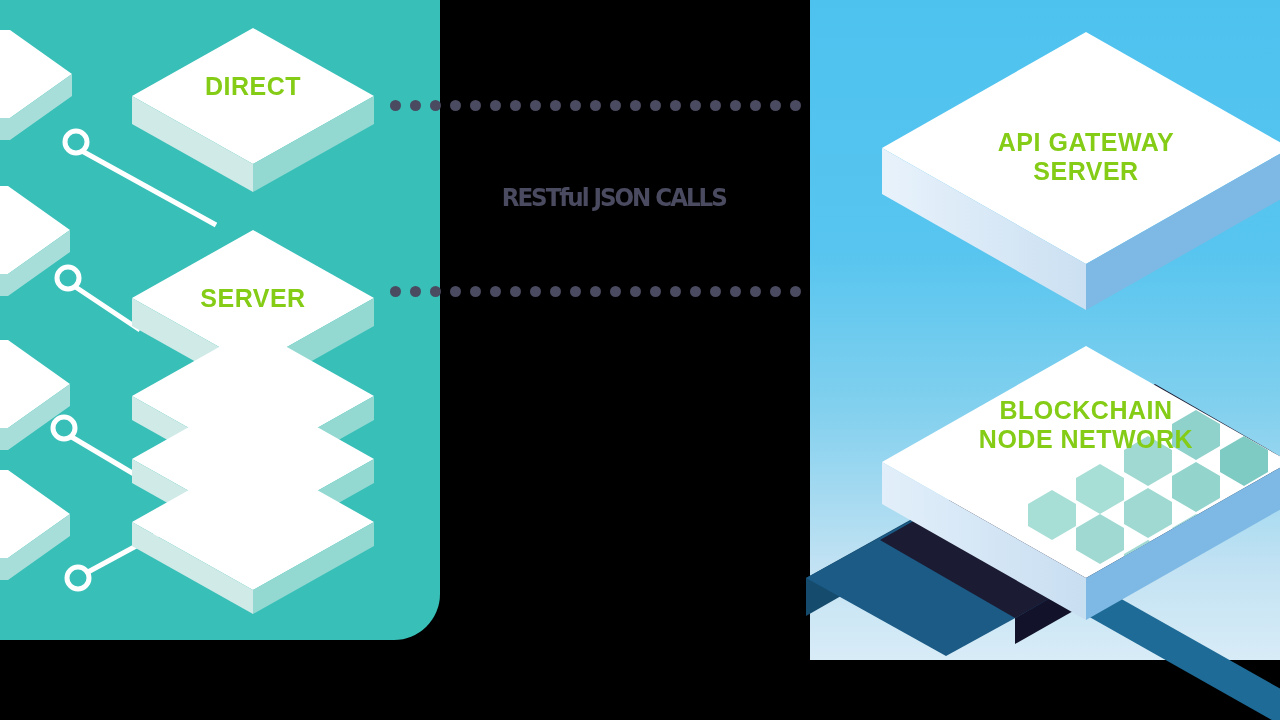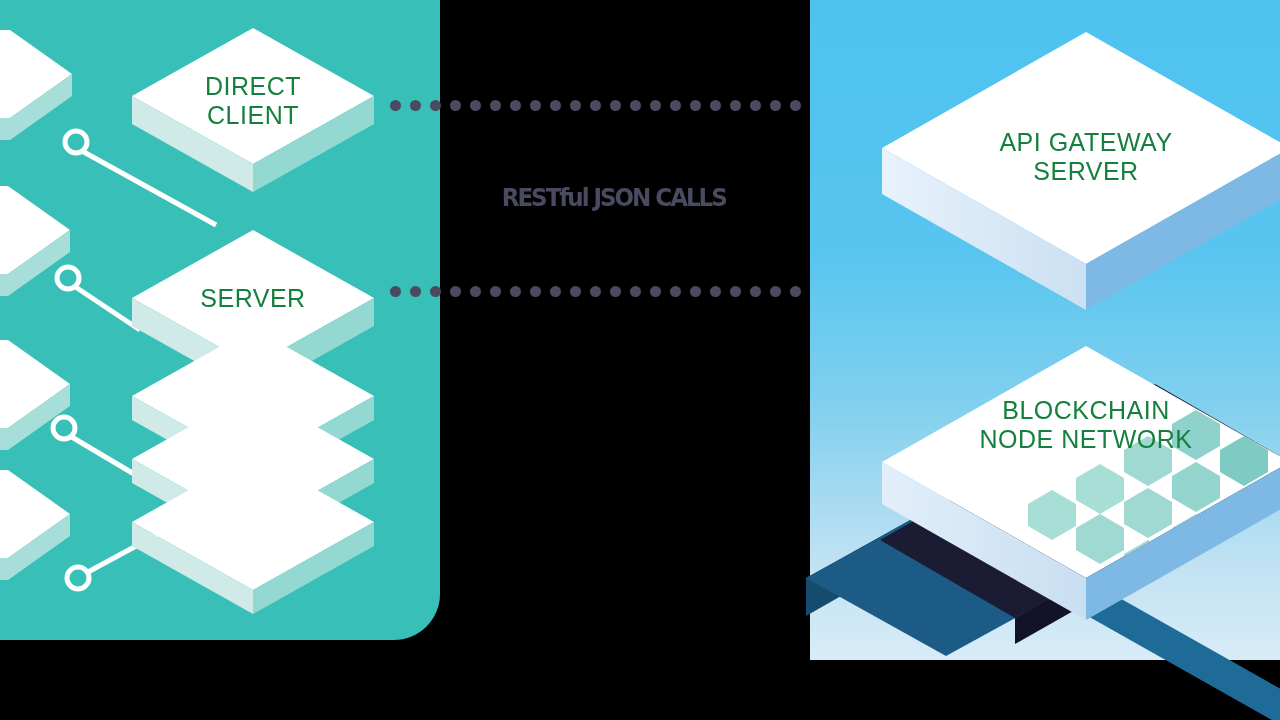--- a/index.html
+++ b/index.html
@@ -12,21 +12,21 @@
     background:#38bfb8;border-radius:0 0 46px 0;
   }
   .panel-right{
     position:absolute;left:810px;top:0;width:470px;height:660px;
     background:linear-gradient(180deg,#4ec2ef 0%,#57c5ef 38%,#82d0ee 62%,#c2e2f3 86%,#d8ecf7 100%);
   }
   .slab{position:absolute;}
   .slab svg{display:block;overflow:visible;}
   .slab .lbl{
     position:absolute;width:100%;text-align:center;
-    color:#15803d;font-weight:400;letter-spacing:.5px;line-height:1.16;
+    color:#84cc16;font-weight:700;letter-spacing:.5px;line-height:1.16;
     pointer-events:none;
   }
 
   
   .tab{position:absolute;}
 
   
   .pin{position:absolute;}
 
   
@@ -116,21 +116,20 @@
   </div>
 
   <div class="slab" style="left:128px;top:20px;">
     <svg width="250" height="160" viewBox="0 0 250 160">
       <polygon points="125,8 246,76 125,144 4,76" fill="#ffffff"></polygon>
       <polygon points="4,76 125,144 125,172 4,104" fill="#cfeae7"></polygon>
       <polygon points="125,144 246,76 246,104 125,172" fill="#93d9d2"></polygon>
     </svg>
     <div class="lbl" style="top:52px;font-size:25px;">
       <div>DIRECT</div>
-      <div>CLIENT</div>
     </div>
   </div>
 
   <div class="slab" style="left:128px;top:222px;">
     <svg width="250" height="160" viewBox="0 0 250 160">
       <polygon points="125,8 246,76 125,144 4,76" fill="#ffffff"></polygon>
       <polygon points="4,76 125,144 125,172 4,104" fill="#cfeae7"></polygon>
       <polygon points="125,144 246,76 246,104 125,172" fill="#93d9d2"></polygon>
     </svg>
     <div class="lbl" style="top:62px;font-size:25px;">

